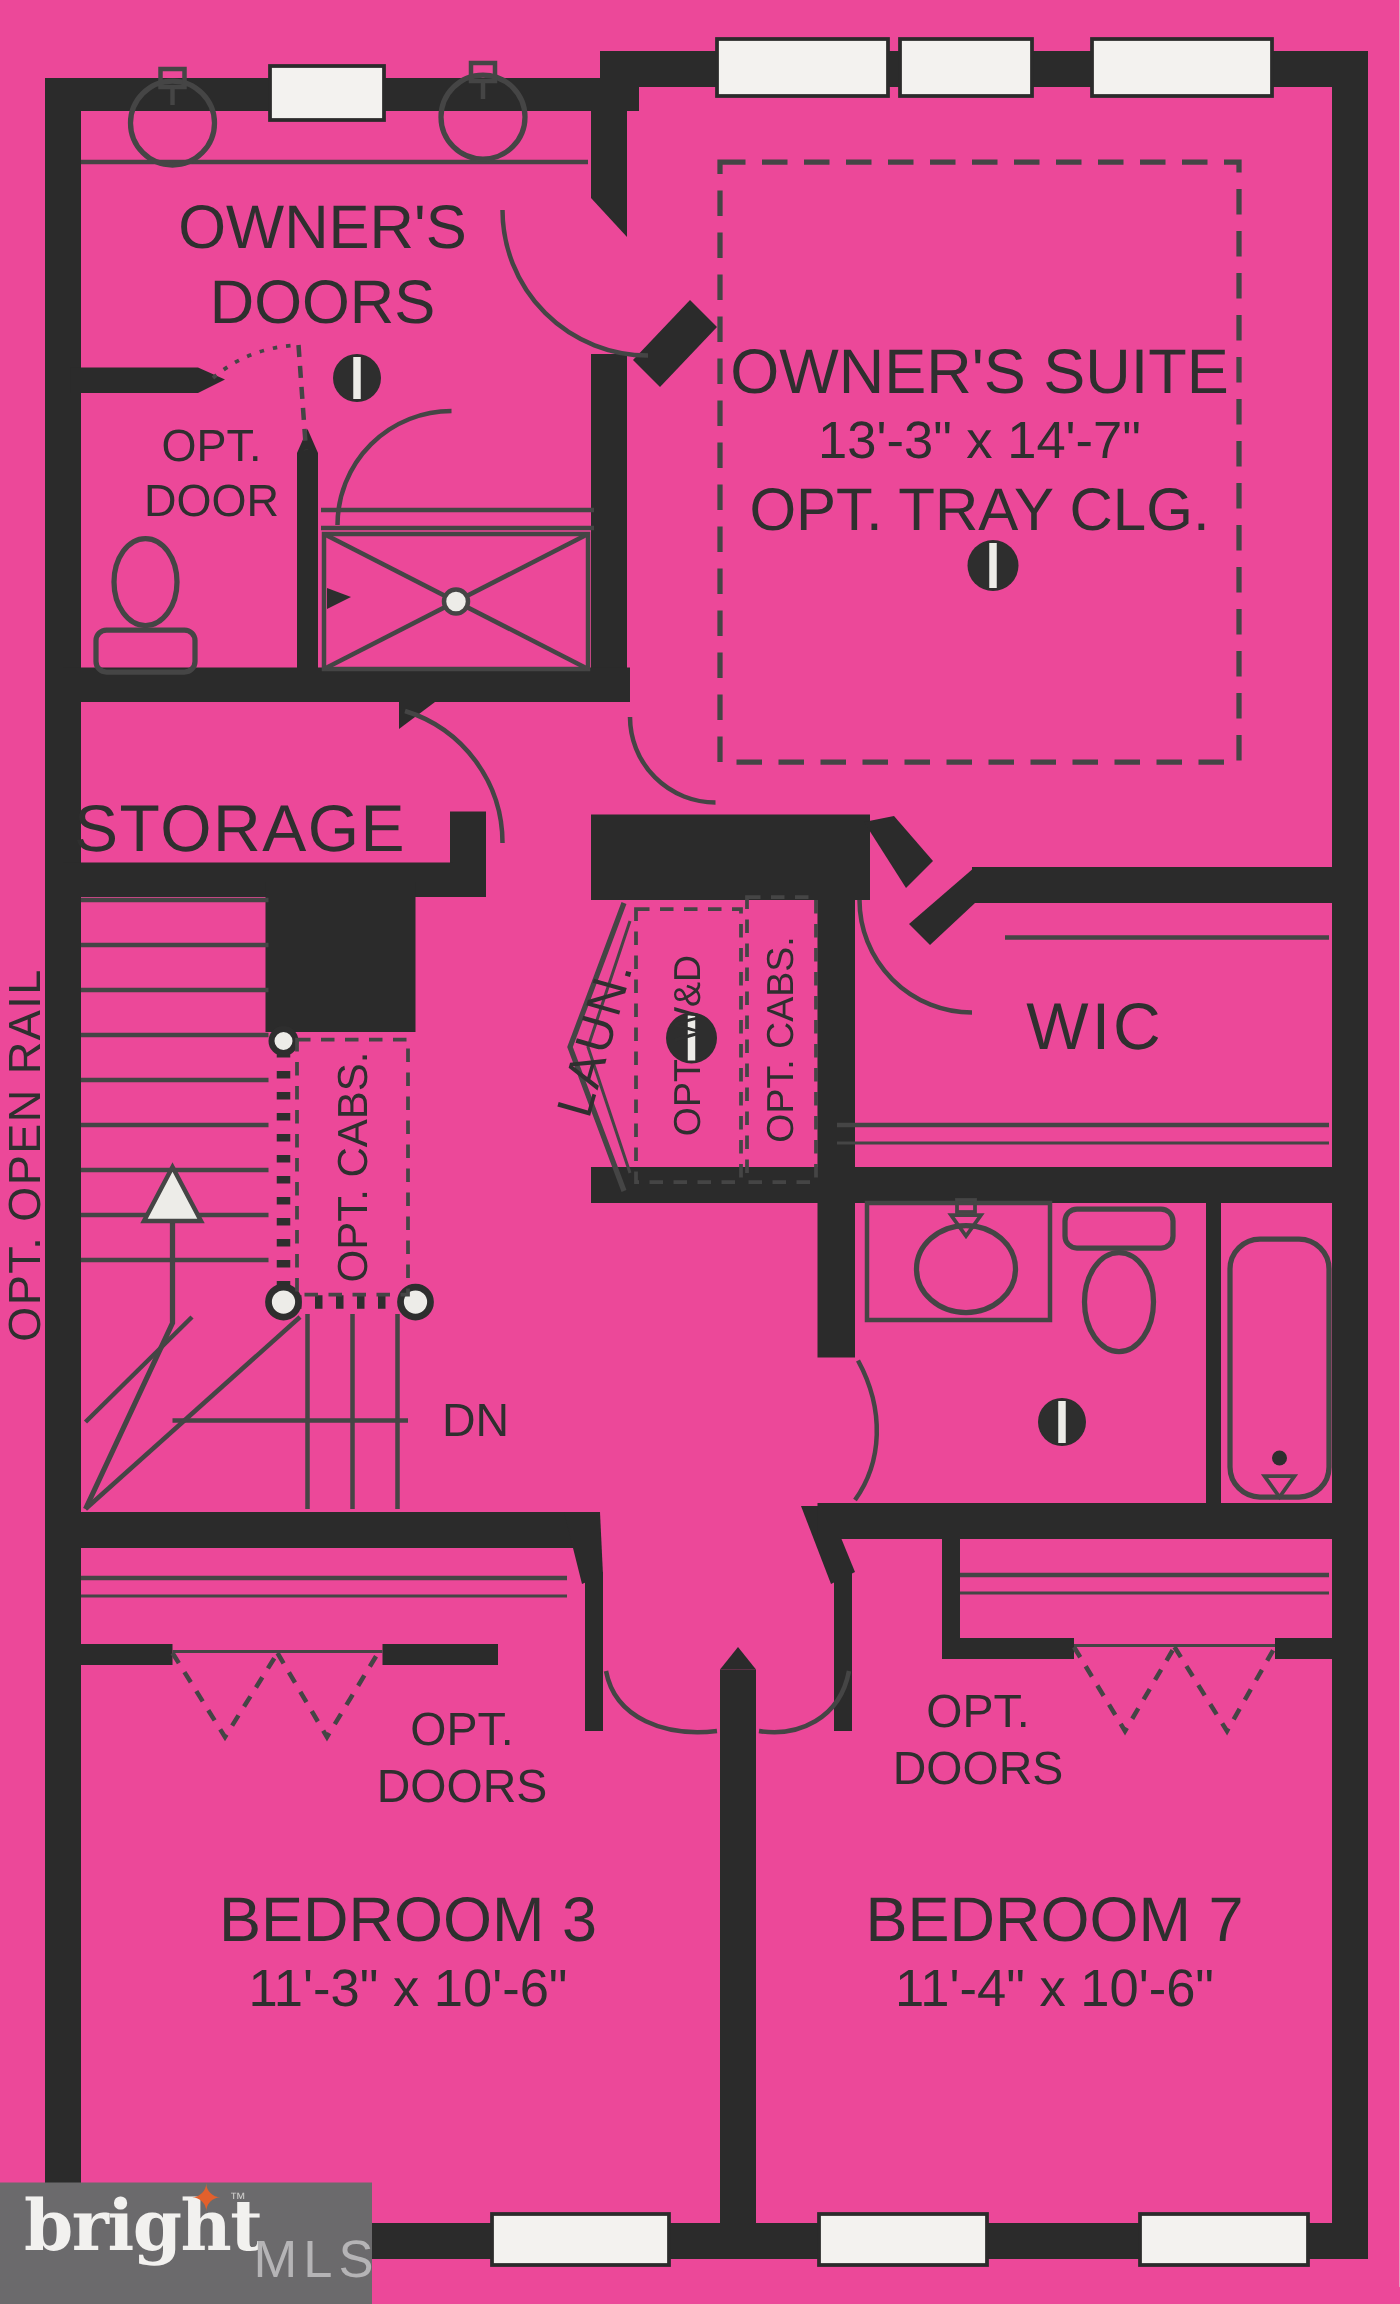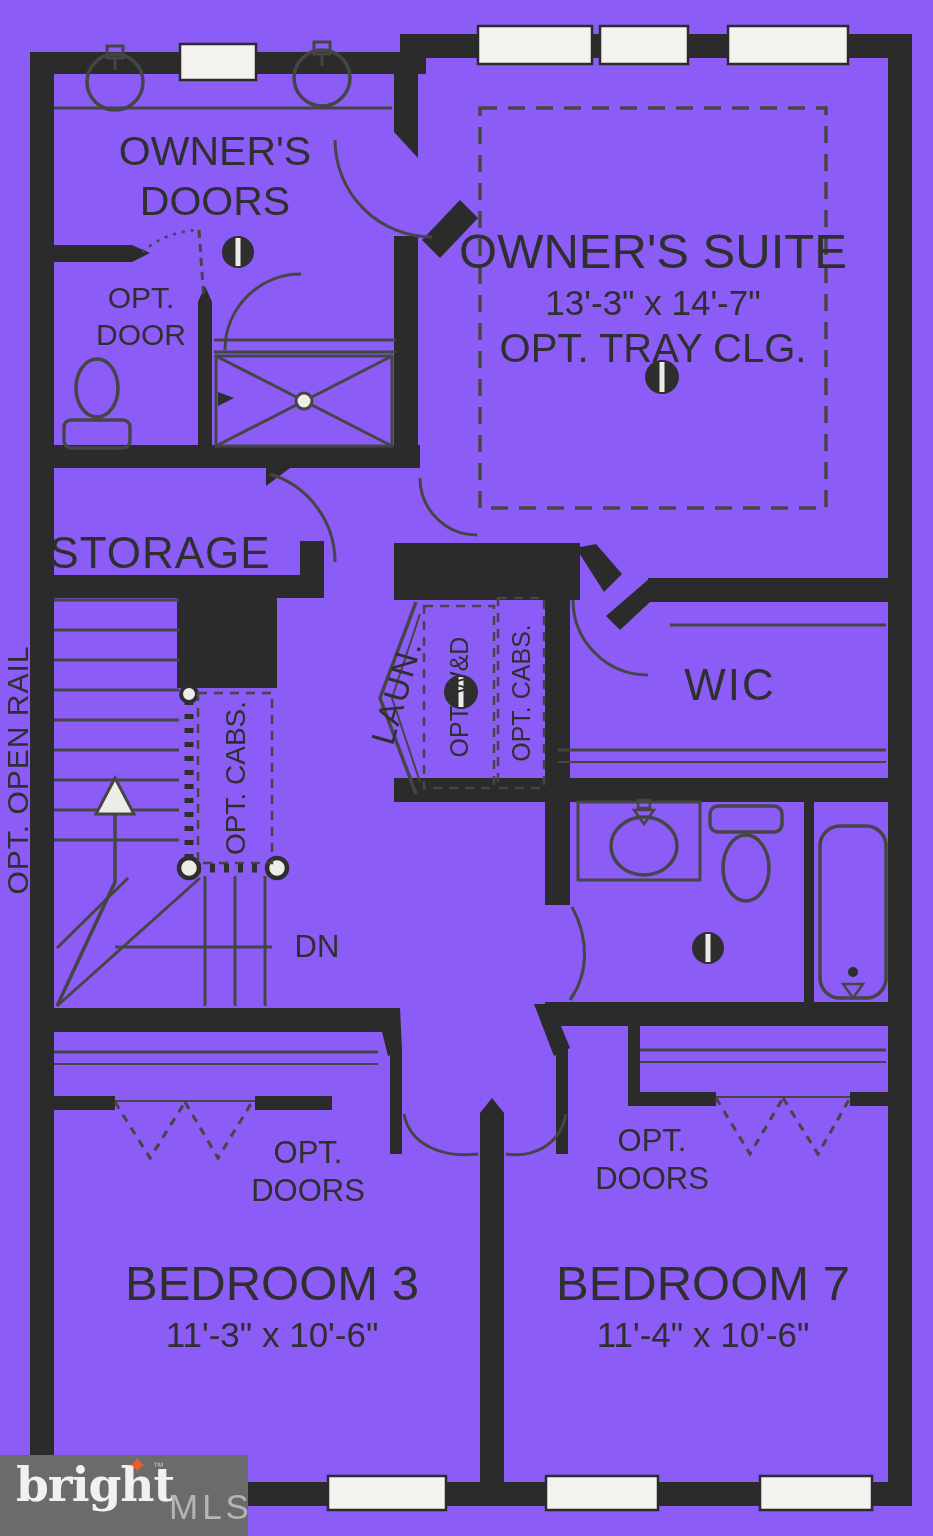--- a/index.html
+++ b/index.html
@@ -1,24 +1,24 @@
 <!DOCTYPE html>
 <html><head>
 <meta charset="utf-8">
 <style>
   html,body{margin:0;padding:0;background:#dddcd8;}
-  .page{position:relative;width:933px;height:1536px;background:#8b5cf6;overflow:hidden;
+  .page{position:relative;width:933px;height:1536px;background:#ec4899;overflow:hidden;
         font-family:"Liberation Sans",sans-serif;}
   svg.plan{position:absolute;left:0;top:0;}
   .lbl{position:absolute;color:#2f2f2f;text-align:center;white-space:nowrap;
        transform:translateX(-50%);line-height:1.22;}
   .lbl .ln{display:block;}
   .rot{transform:translate(-50%,-50%) rotate(-90deg);transform-origin:center;}
   .rot-laun{transform:translate(-50%,-50%) rotate(-74deg);}
-  .sz-room-lg{font-size:49px;}
+  .sz-room-lg{font-size:42px;}
   .sz-room{font-size:41px;}
   .sz-storage{font-size:44px;letter-spacing:1px;}
   .sz-dims{font-size:35px;}
   .sz-note{font-size:40px;}
   .sz-opt{font-size:30px;}
   .sz-optdoors{font-size:31px;}
   .sz-dn{font-size:31px;margin-left:17px;}
   .sz-rail{font-size:30px;letter-spacing:1px;}
   .sz-cabs{font-size:28px;}
   .sz-laun{font-size:33px;letter-spacing:2px;}

